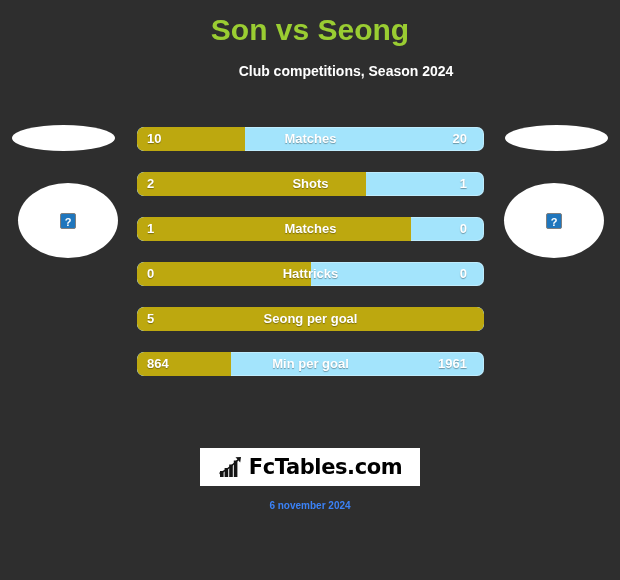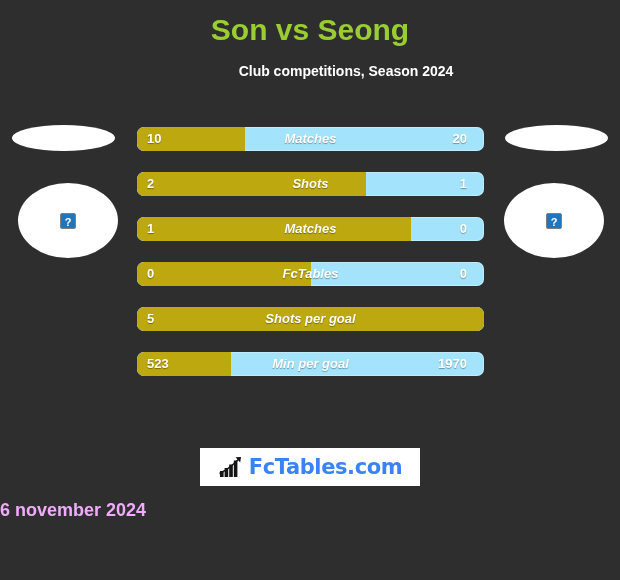--- a/index.html
+++ b/index.html
@@ -131,21 +131,20 @@
     top: 0;
     left: 0;
     width: 100%;
     height: 24px;
     line-height: 24px;
     text-align: center;
     font-size: 13px;
     font-weight: bold;
     color: #ffffff;
     text-shadow: 0 1px 1px rgba(0,0,0,0.35);
-    font-style: italic;
   }
   .bar-val {
     position: absolute;
     top: 0;
     height: 24px;
     line-height: 24px;
     font-size: 13px;
     font-weight: bold;
     color: #ffffff;
     text-shadow: 0 1px 1px rgba(0,0,0,0.35);
@@ -169,32 +168,33 @@
     display: flex;
     align-items: center;
     gap: 5px;
   }
   .logo-mark {
     display: block;
   }
   .logo-text {
     font-size: 21px;
     font-weight: bold;
-    color: #3b82f6;
+    color: #000000;
     letter-spacing: -0.4px;
     font-family: "DejaVu Sans", sans-serif;
   }
   .date {
     position: absolute;
     top: 500px;
     left: 0;
     width: 620px;
-    font-size: 18px;
-    font-weight: bold;
-    color: #f0abfc;
+    text-align: center;
+    font-size: 10px;
+    font-weight: bold;
+    color: #3b82f6;
   }
 </style>
 </head>
 <body>
 
 <div class="page">
 
   <div class="title">Son vs Seong</div>
   <div class="subtitle">Club competitions, Season 2024</div>
 
@@ -227,33 +227,33 @@
       </div>
       <div class="bar-row">
         <div class="bar-fill" style="width: 79%;"></div>
         <div class="bar-val left">1</div>
         <div class="bar-label">Matches</div>
         <div class="bar-val right">0</div>
       </div>
       <div class="bar-row">
         <div class="bar-fill" style="width: 50%;"></div>
         <div class="bar-val left">0</div>
-        <div class="bar-label">FcTables</div>
+        <div class="bar-label">Hattricks</div>
         <div class="bar-val right">0</div>
       </div>
       <div class="bar-row">
         <div class="bar-fill full" style="width: 100%;"></div>
         <div class="bar-val left">5</div>
-        <div class="bar-label">Shots per goal</div>
+        <div class="bar-label">Seong per goal</div>
       </div>
       <div class="bar-row">
         <div class="bar-fill" style="width: 27%;"></div>
-        <div class="bar-val left">523</div>
+        <div class="bar-val left">864</div>
         <div class="bar-label">Min per goal</div>
-        <div class="bar-val right">1970</div>
+        <div class="bar-val right">1961</div>
       </div>
     </div>
 
   <div class="logo-box">
     <div class="logo-inner">
       <svg class="logo-mark" width="26" height="24" viewBox="0 0 26 24">
         <rect x="2" y="16" width="3.6" height="6" fill="#151515"></rect>
         <rect x="6.6" y="13" width="3.6" height="9" fill="#151515"></rect>
         <rect x="11.2" y="9.5" width="3.6" height="12.5" fill="#151515"></rect>
         <rect x="15.8" y="5.5" width="3.6" height="16.5" fill="#151515"></rect>

